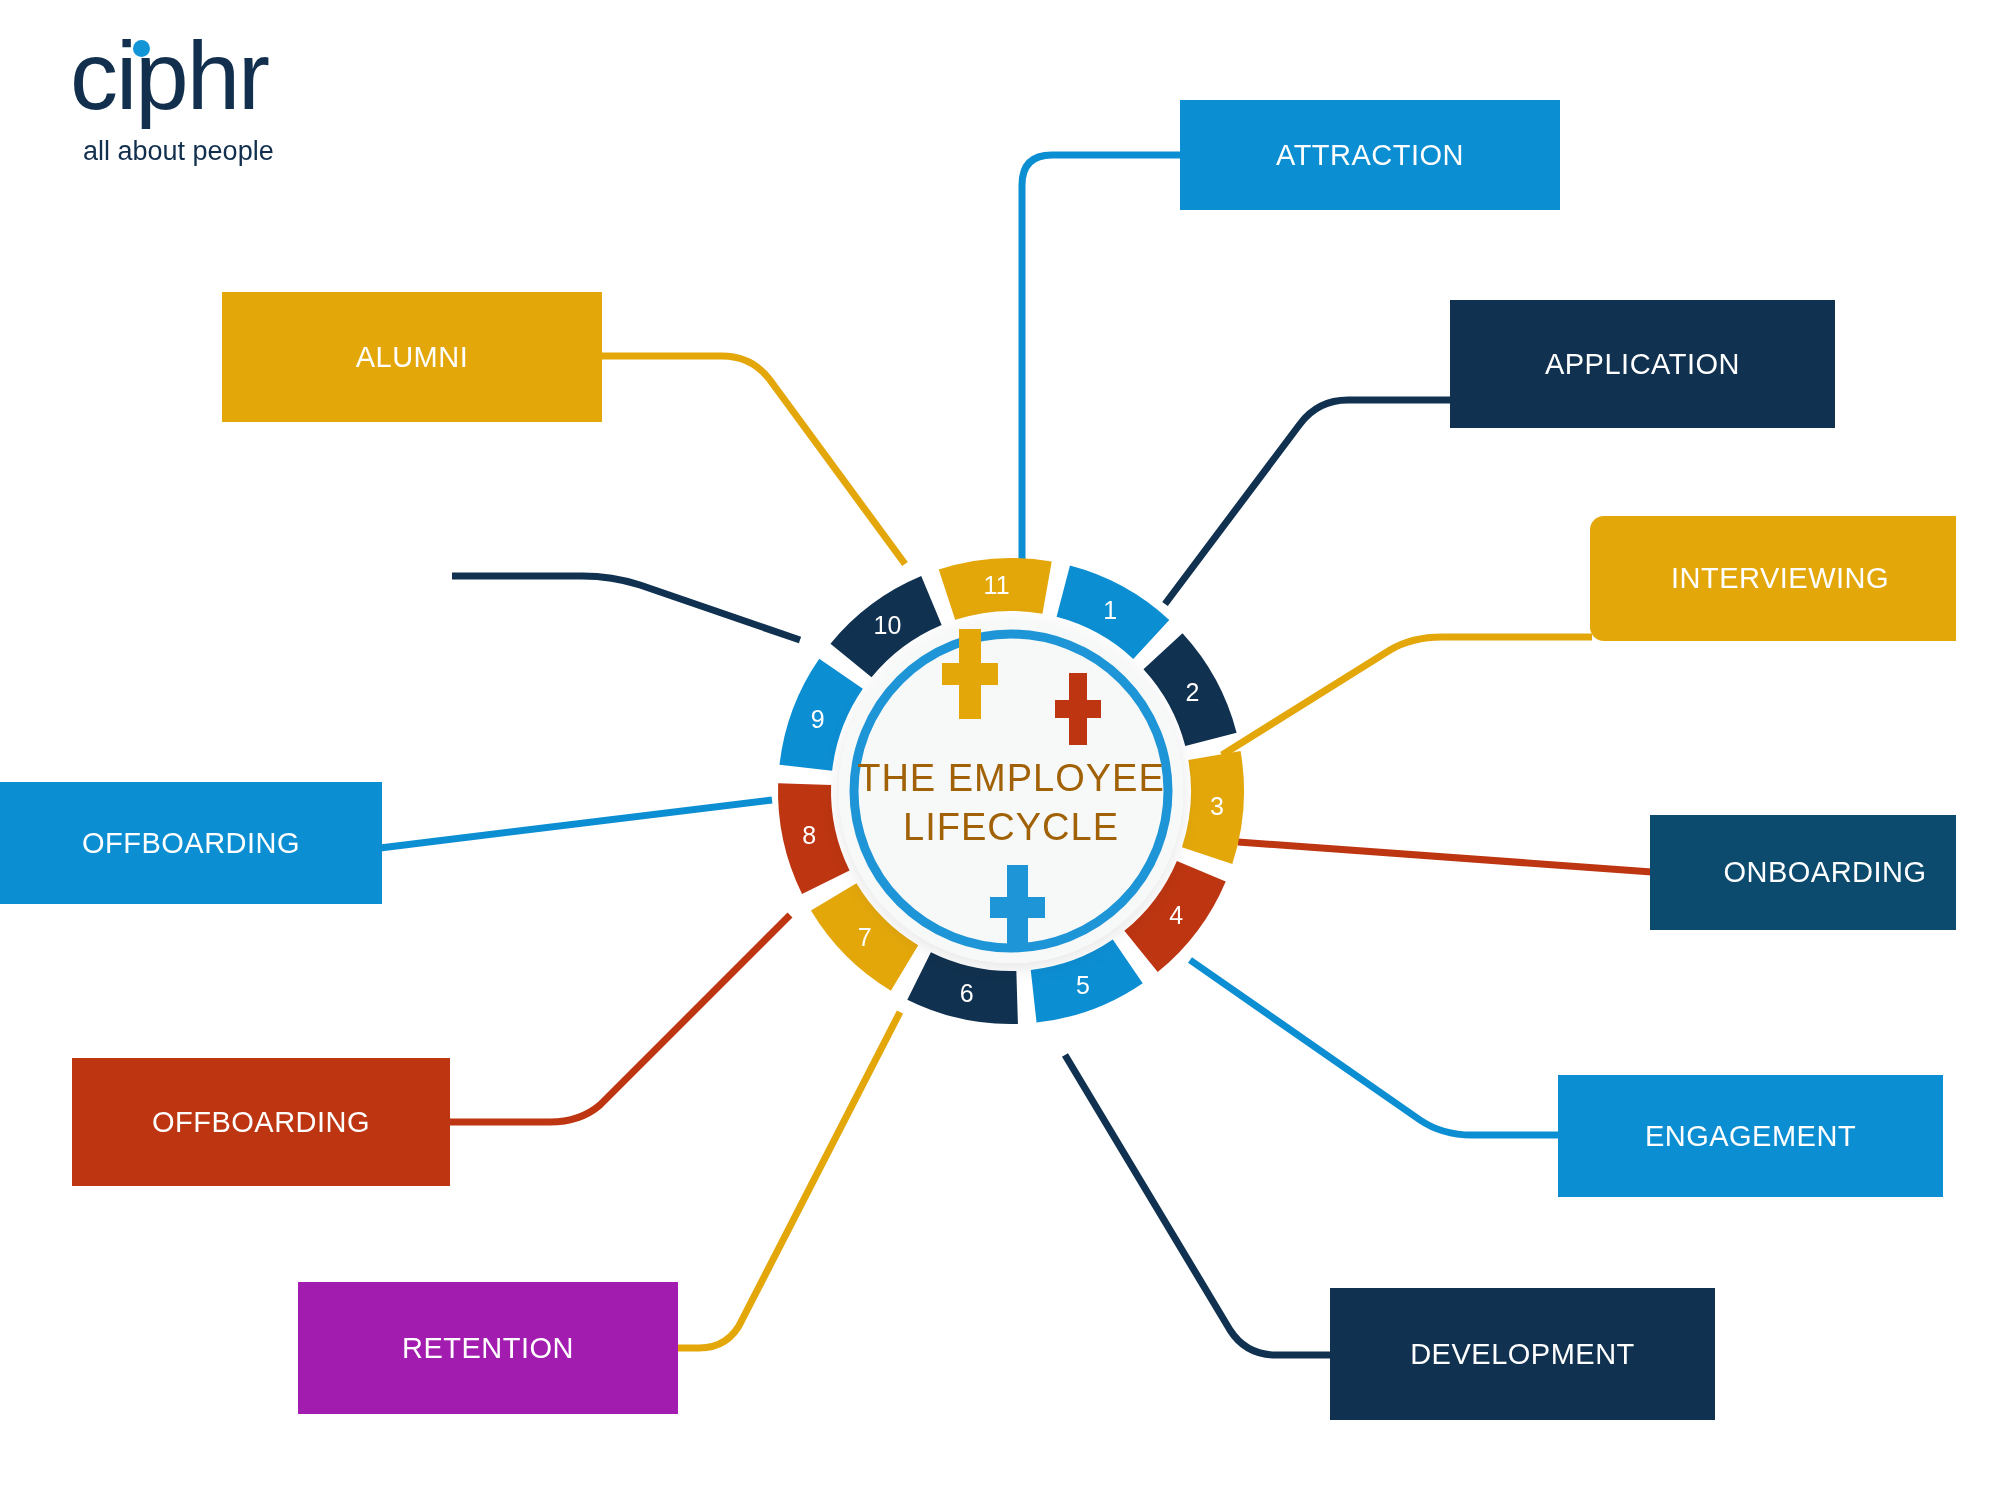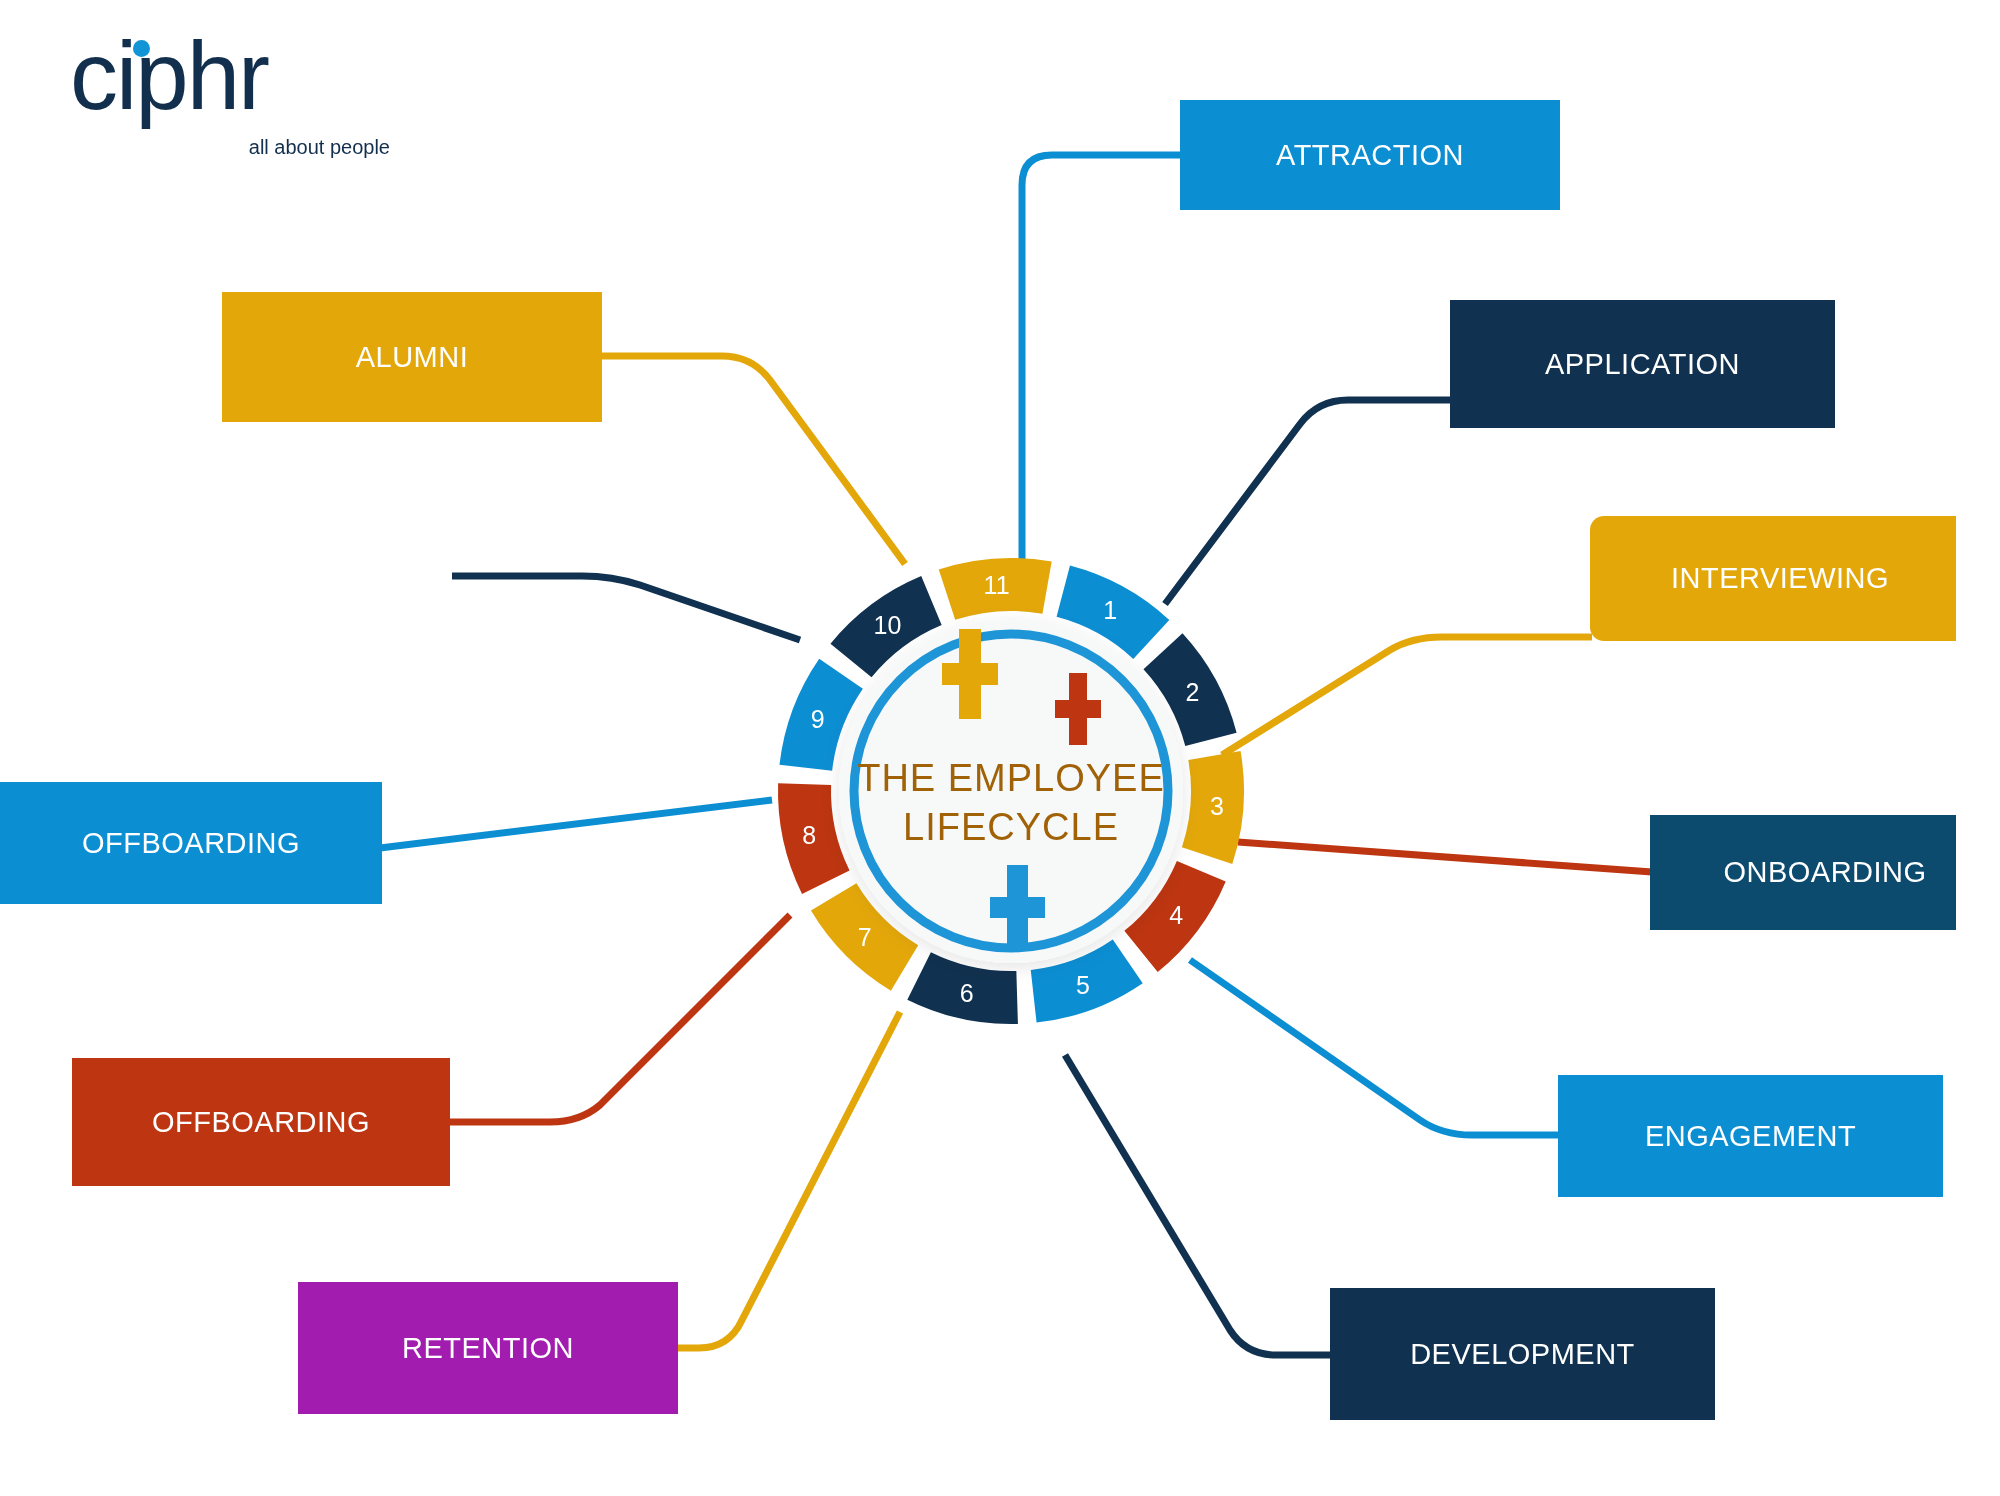--- a/index.html
+++ b/index.html
@@ -42,26 +42,25 @@
     position: absolute;
     width: 17px;
     height: 17px;
     border-radius: 50%;
     background: #1195d6;
     left: 63px;
     top: 12px;
   }
   #logo-tagline {
     font-family: "Liberation Sans", sans-serif;
-    font-size: 20px;
+    font-size: 27px;
     color: #12304e;
     letter-spacing: 0px;
     margin-top: 12px;
     margin-left: 13px;
-    text-align: right;
   }
 
   
   #diagram {
     position: absolute;
     left: 0;
     top: 0;
     width: 2000px;
     height: 1496px;
   }

